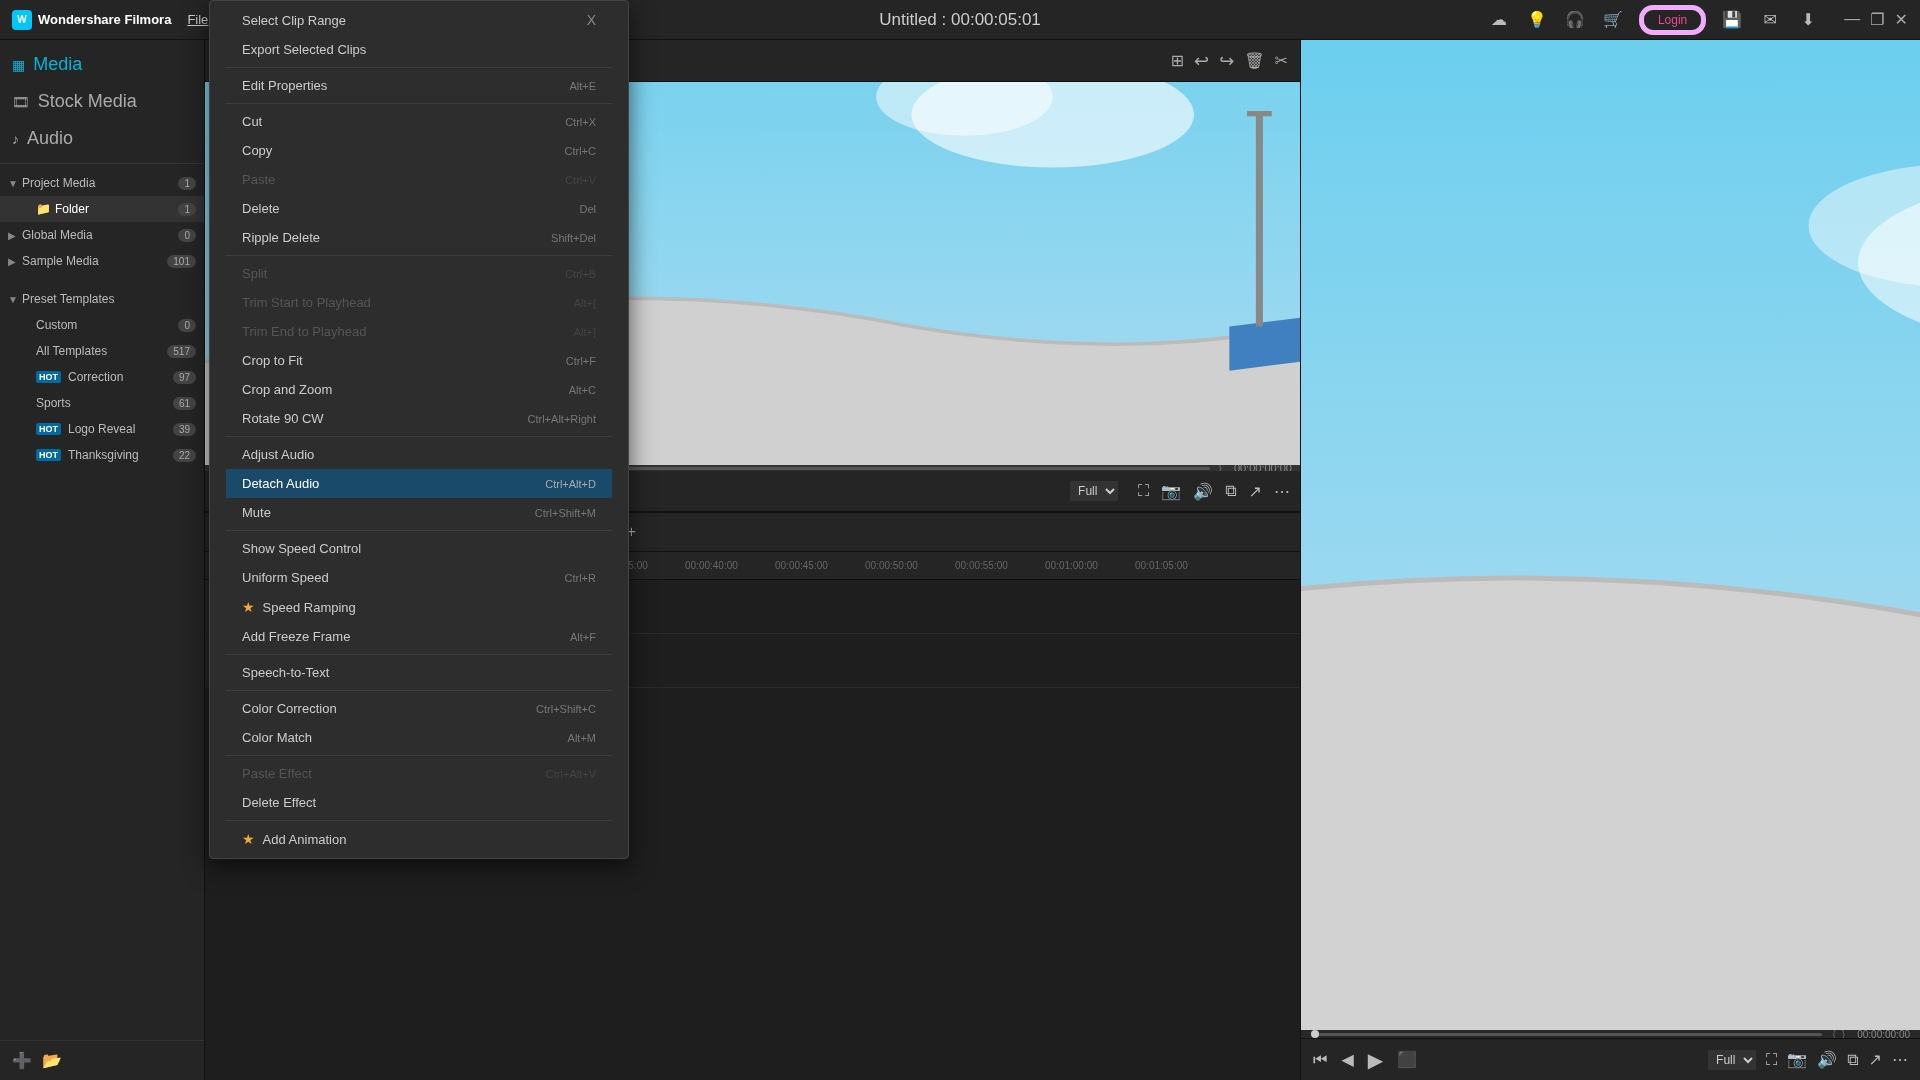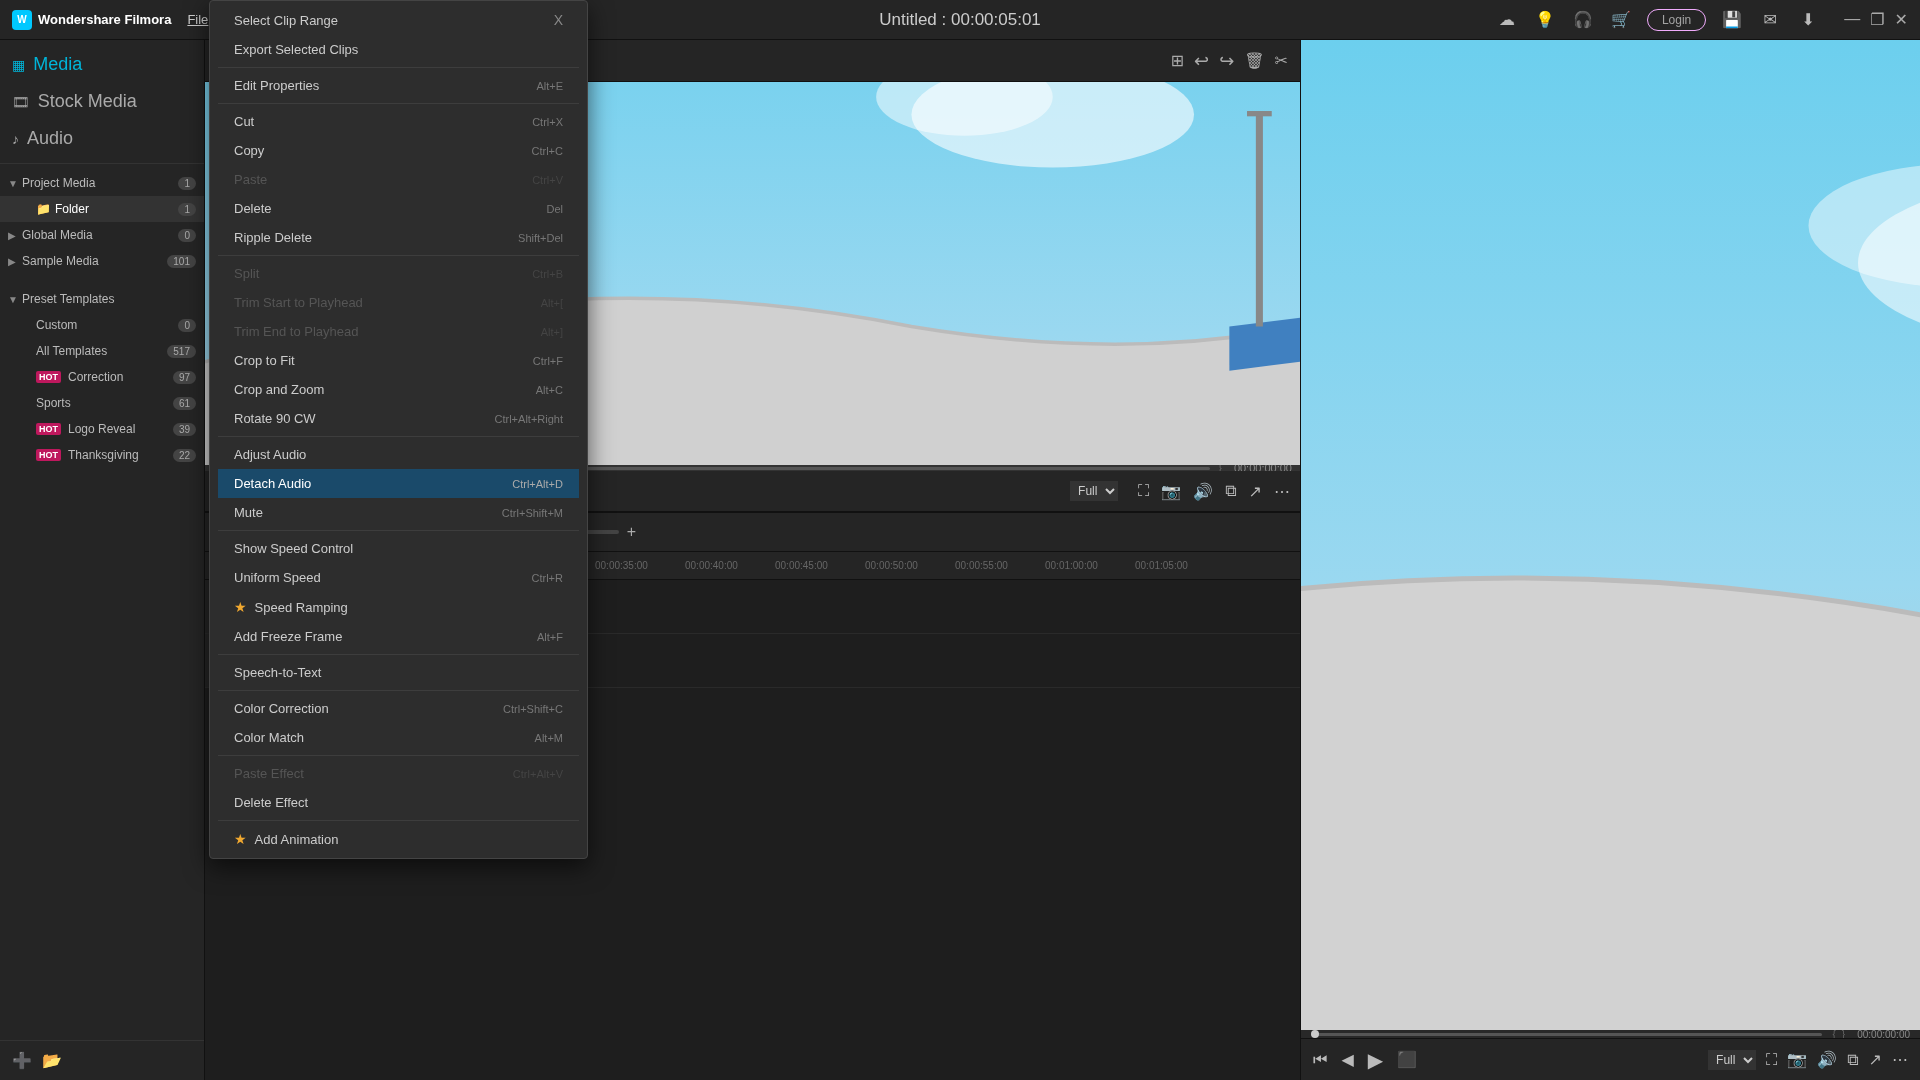--- a/index.html
+++ b/index.html
@@ -63,22 +63,22 @@
       font-size: 16px;
     }
     .title-center {
       position: absolute;
       left: 50%;
       transform: translateX(-50%);
       color: #ccc;
       font-size: 17px;
     }
     .login-btn {
-      border: 1px solid #f0abfc;
-      color: #a3a3a3;
+      border: 5px solid #f0abfc;
+      color: #ec4899;
       background: transparent;
       padding: 3px 14px;
       border-radius: 14px;
       cursor: pointer;
       font-size: 12px;
     }
     .win-controls {
       display: flex;
       gap: 10px;
       margin-left: 10px;
@@ -156,21 +156,21 @@
       align-items: center;
       padding: 6px 8px;
       cursor: pointer;
       font-size: 12px;
       color: #bbb;
       gap: 4px;
     }
     .preset-header .arrow { font-size: 10px; color: #888; width: 10px; }
 
     .hot-badge {
-      background: #be185d;
+      background: #0369a1;
       color: #fff;
       font-size: 9px;
       font-weight: bold;
       padding: 1px 3px;
       border-radius: 2px;
       margin-right: 3px;
     }
 
     
     .left-panel-bottom {
@@ -380,27 +380,27 @@
       display: flex;
       flex-direction: column;
       border-left: 1px solid #111;
     }
 
     
     .context-menu {
       position: absolute;
       left: 209px;
       top: 0;
-      width: 379px;
+      width: 420px;
       background: #2d2d2d;
       border: 1px solid #444;
       border-radius: 4px;
       box-shadow: 0 8px 24px rgba(0,0,0,0.6);
       z-index: 1000;
-      padding: 4px 8px;
+      padding: 4px 16px;
     }
     .ctx-item {
       display: flex;
       align-items: center;
       padding: 7px 16px;
       cursor: pointer;
       font-size: 13px;
       color: #ccc;
       justify-content: space-between;
     }

